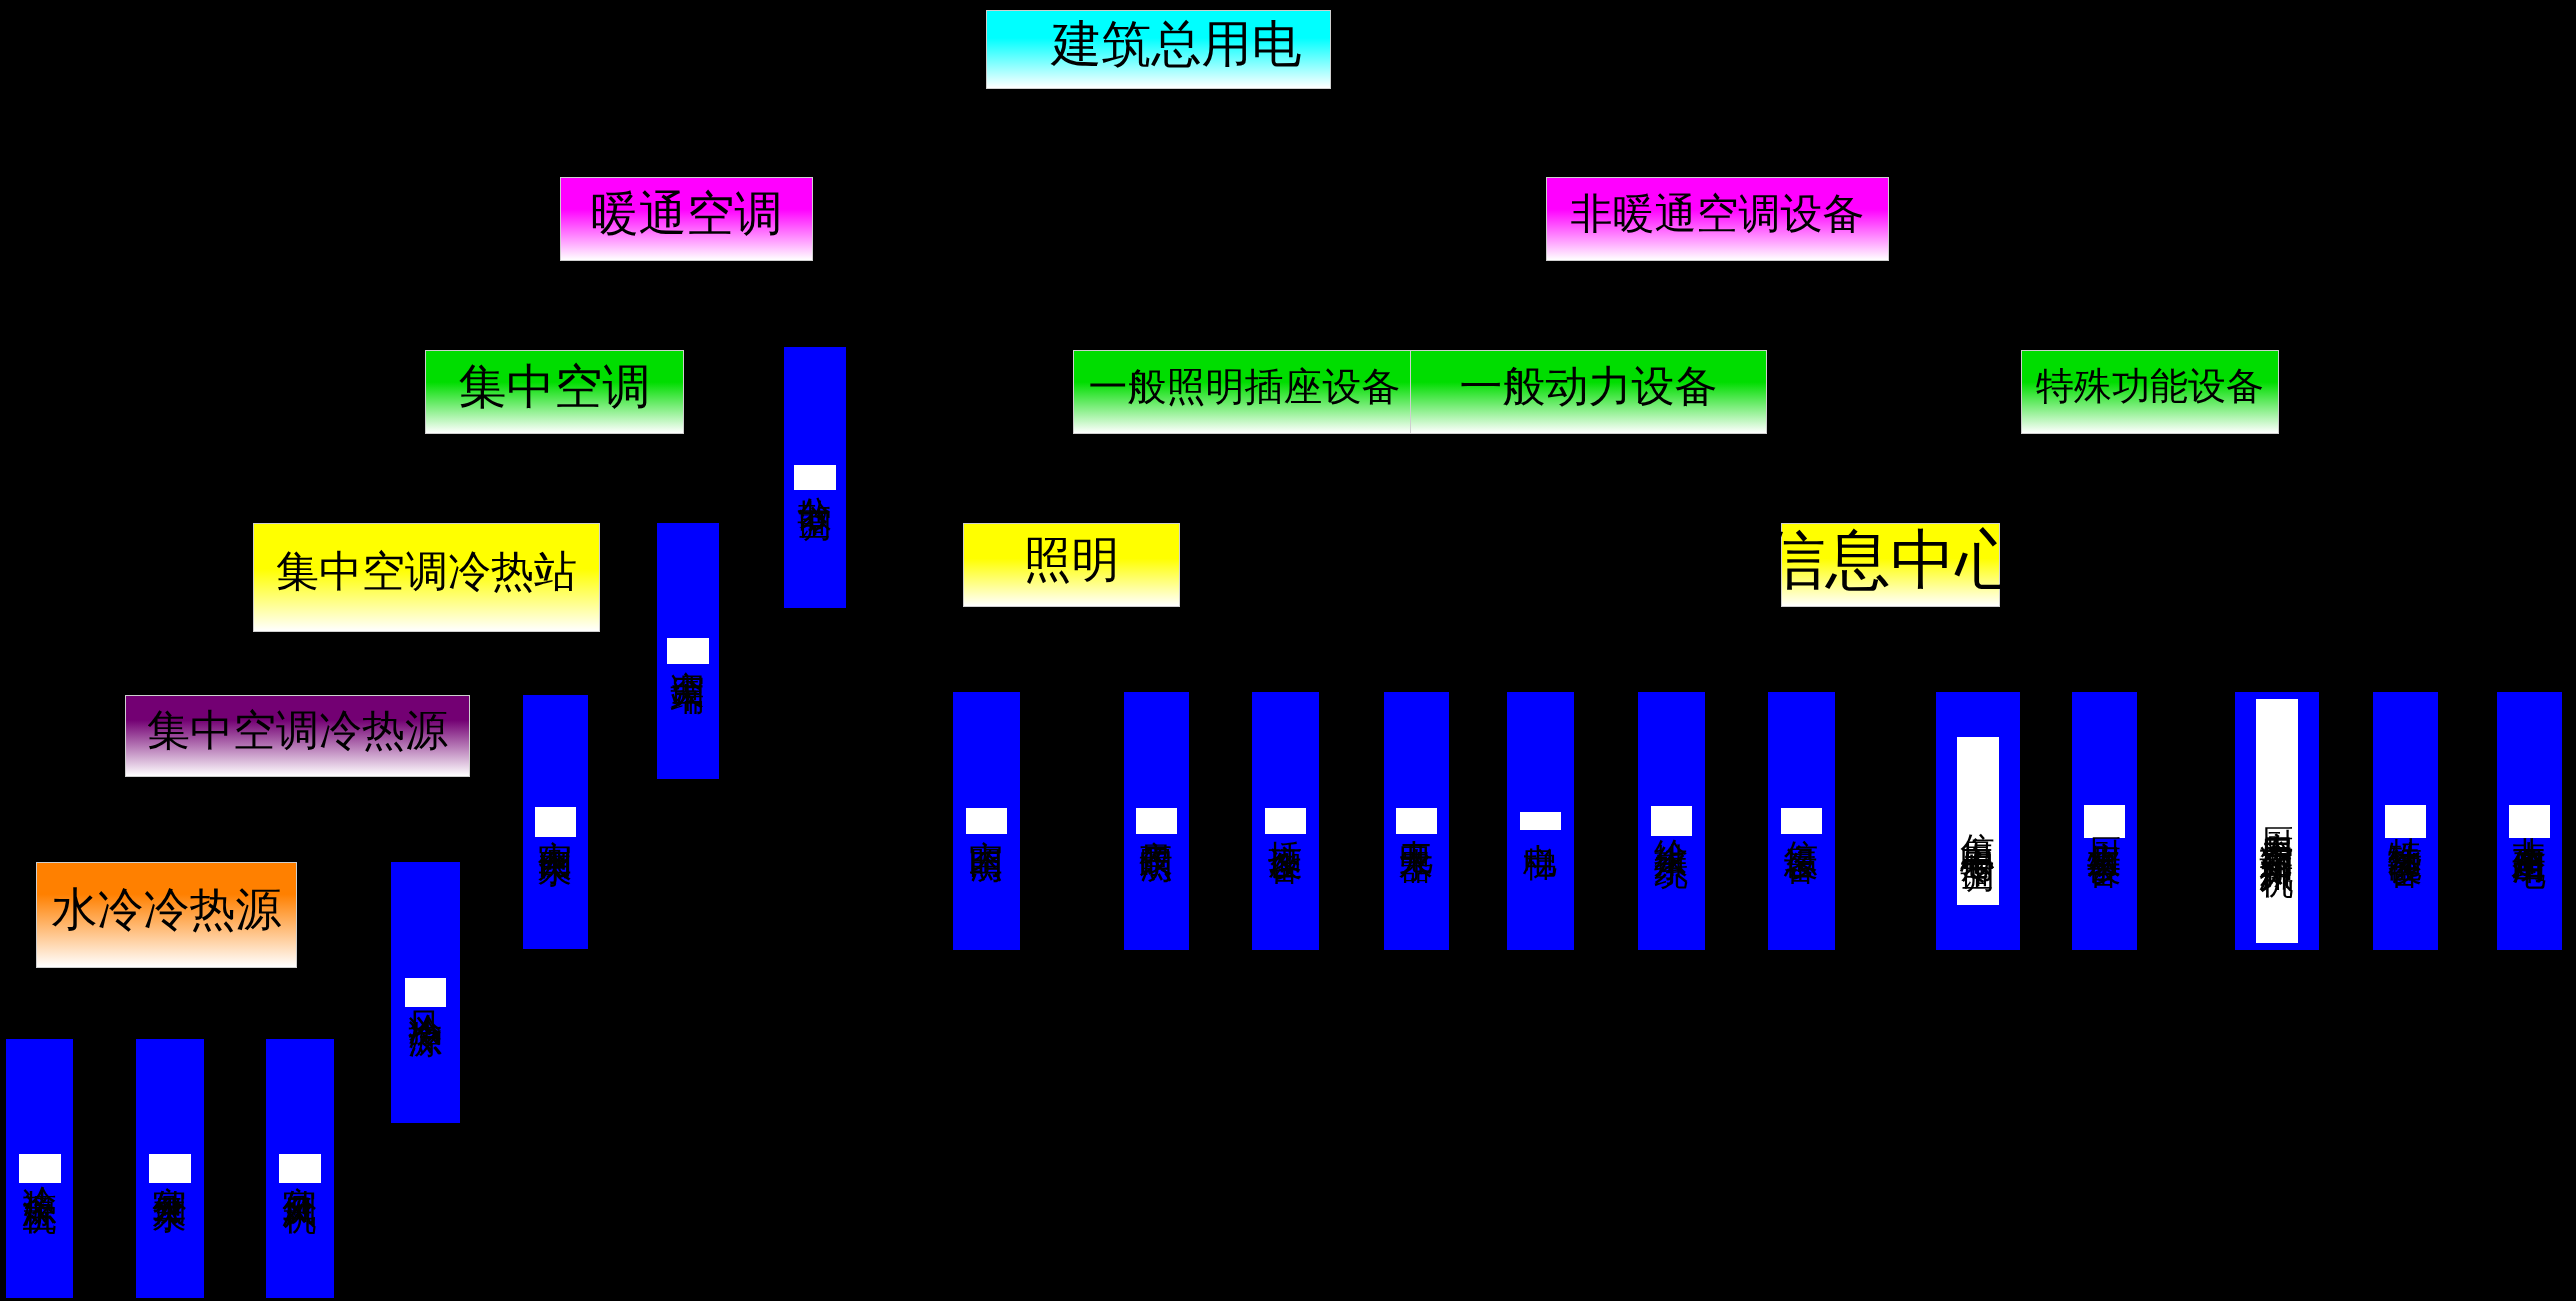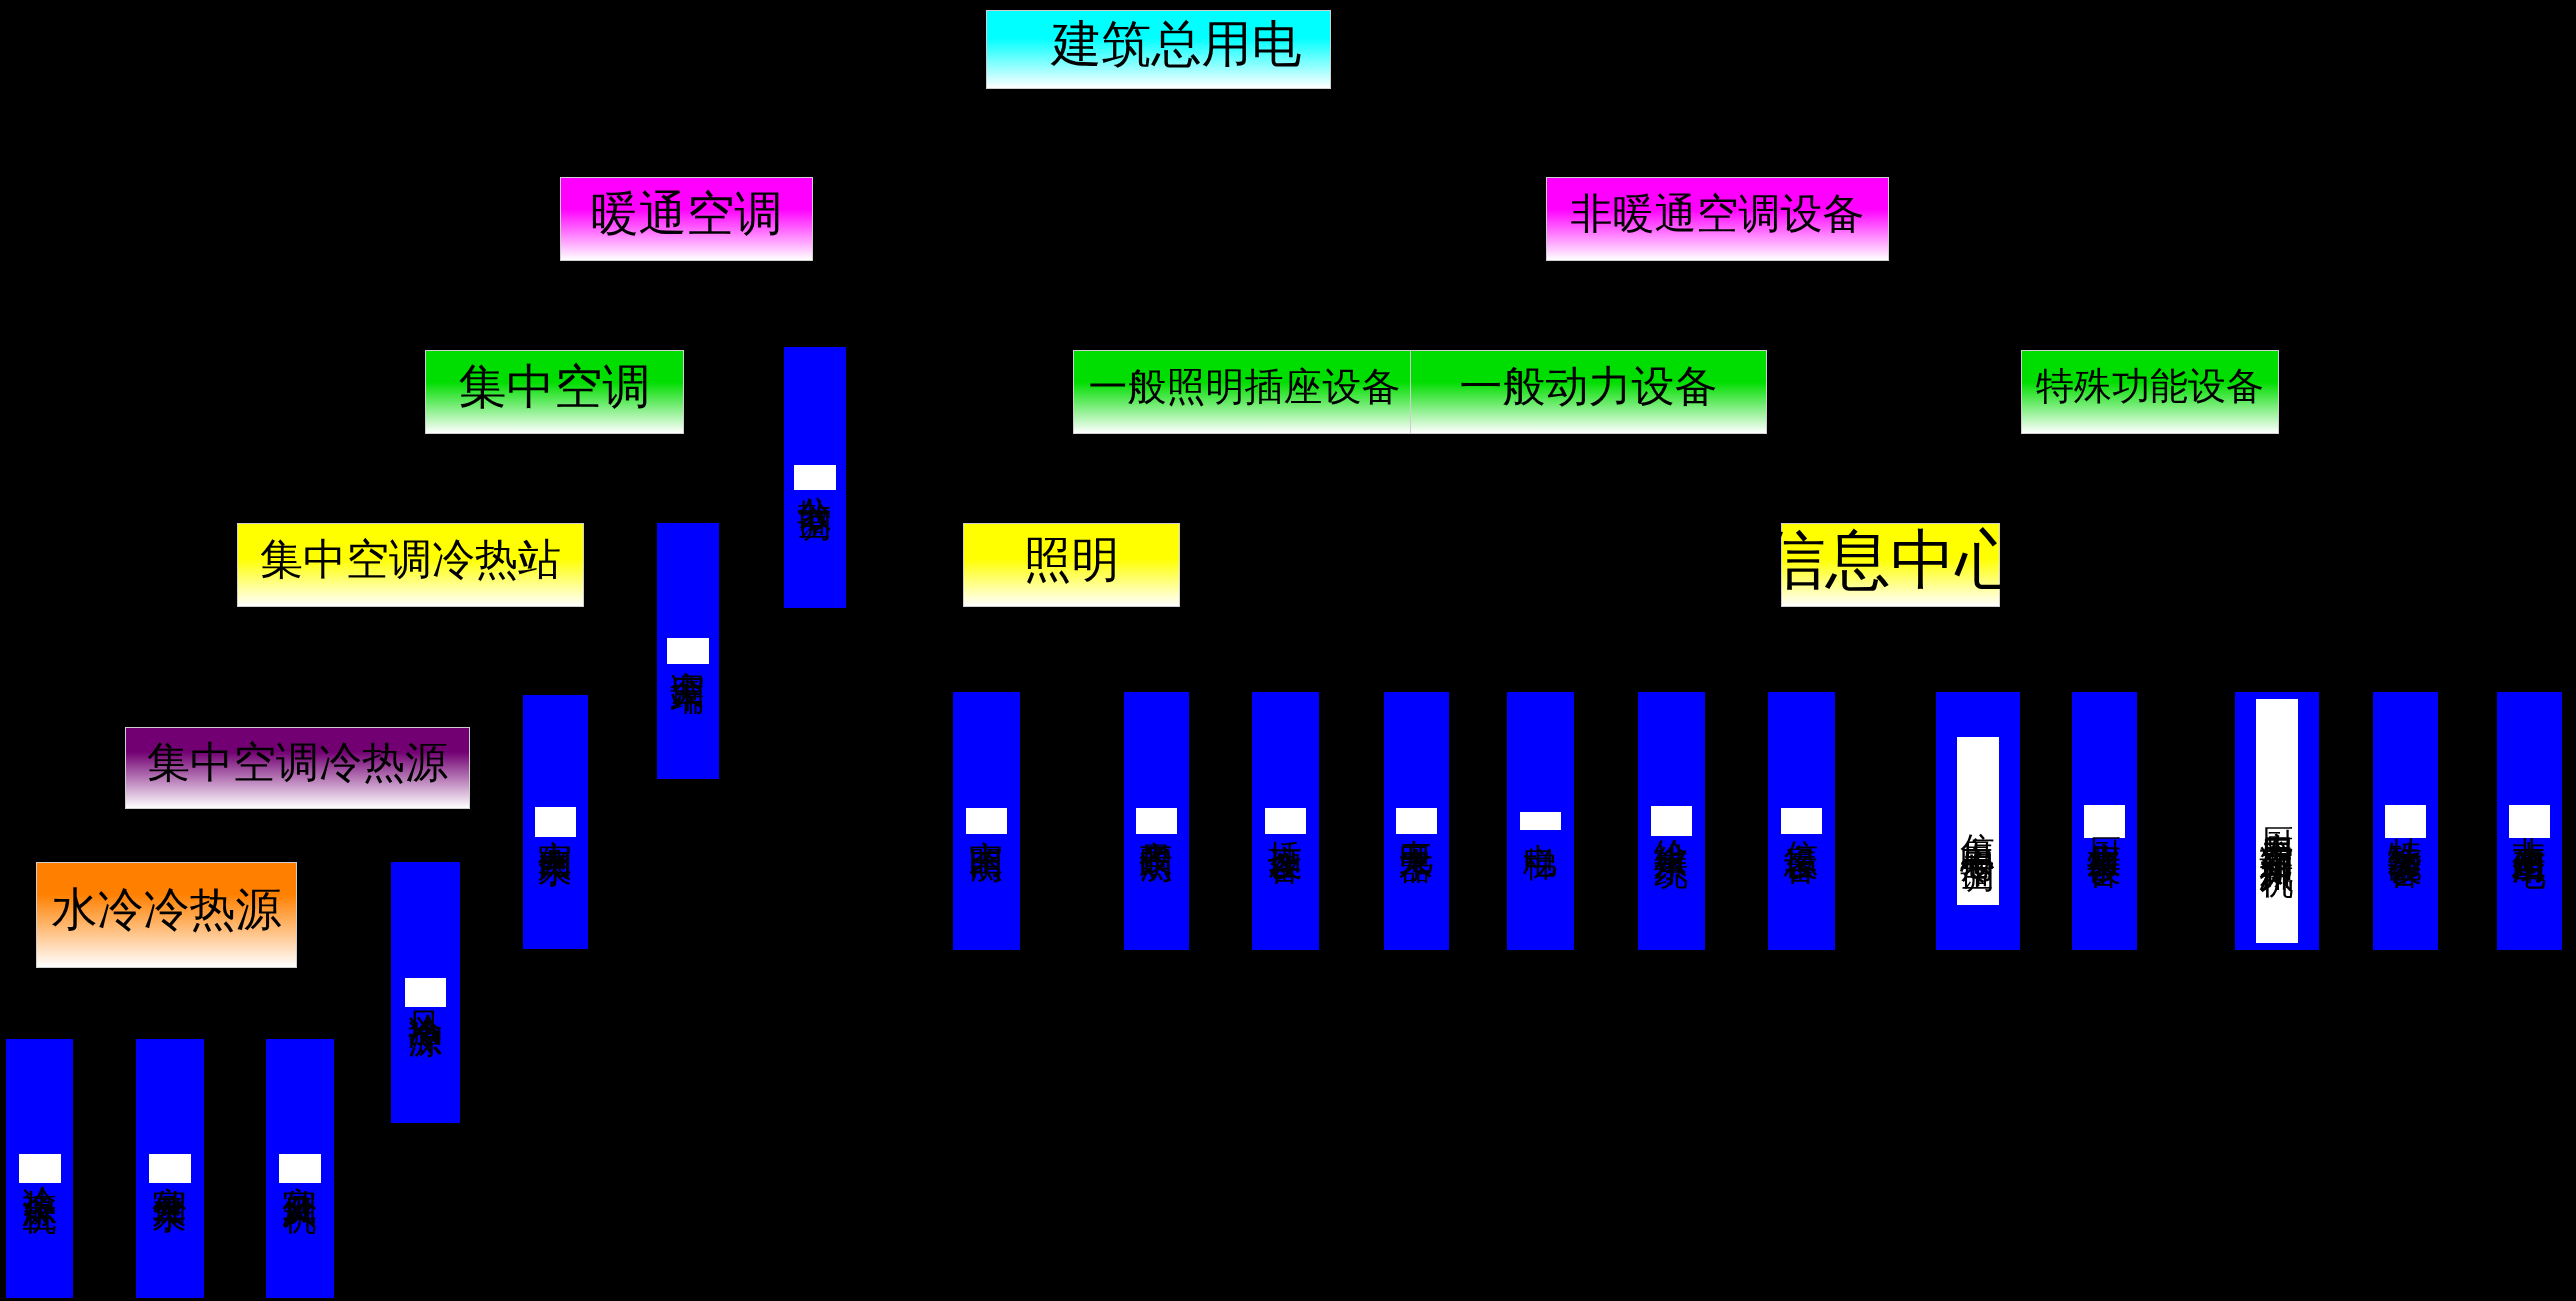--- a/index.html
+++ b/index.html
@@ -20,21 +20,21 @@
     align-items: center;
     justify-content: center;
     padding-bottom: 10.2px;
     color: var(--text, #000);
     white-space: nowrap;
   }
   .hbox.cyan    { background: linear-gradient(to bottom, var(--cyan_top)    0%, var(--cyan_top)    35%, var(--gradient_bottom) 100%); padding-left: 36px; }
   .hbox.magenta { background: linear-gradient(to bottom, var(--magenta_top) 0%, var(--magenta_top) 38%, var(--gradient_bottom) 100%); }
   .hbox.green   { background: linear-gradient(to bottom, var(--green_top)   0%, var(--green_top)   38%, var(--gradient_bottom) 100%); }
   .hbox.yellow  { background: linear-gradient(to bottom, var(--yellow_top)  0%, var(--yellow_top)  42%, var(--gradient_bottom) 100%); }
-  .hbox.purple  { background: linear-gradient(to bottom, var(--purple_top)  0%, var(--purple_top)  30%, var(--gradient_bottom) 100%); margin-top: 32px; }
+  .hbox.purple  { background: linear-gradient(to bottom, var(--purple_top)  0%, var(--purple_top)  30%, var(--gradient_bottom) 100%); }
   .hbox.orange  { background: linear-gradient(to bottom, var(--orange_top)  0%, var(--orange_top)  30%, var(--gradient_bottom) 100%); }
   
   .vbox {
     position: absolute;
     background: var(--blue_bar, #0000ff);
     display: flex;
     align-items: center;
     justify-content: center;
   }
   .vlabel {
@@ -62,21 +62,21 @@
   <div class="hbox magenta" style="left:1546px;top:177px;width:343px;height:84px;font-size:42px">非暖通空调设备</div>
 
   <div class="hbox green" style="left:425px;top:350px;width:259px;height:84px;font-size:48px">集中空调</div>
   <div class="hbox green" style="left:1073px;top:350px;width:343px;height:84px;font-size:39px">一般照明插座设备</div>
   <div class="hbox green" style="left:1410px;top:350px;width:357px;height:84px;font-size:43px">一般动力设备</div>
   <div class="hbox green" style="left:2021px;top:350px;width:258px;height:84px;font-size:38px">特殊功能设备</div>
   <div class="vbox" style="left:784px;top:347px;width:62px;height:261px">
     <span class="vlabel">分散空调</span>
   </div>
 
-  <div class="hbox yellow" style="left:237px;top:523px;width:347px;height:84px;font-size:43px">集中空调冷热站</div>
+  <div class="hbox yellow" style="left:253px;top:523px;width:347px;height:109px;font-size:43px">集中空调冷热站</div>
   <div class="hbox yellow" style="left:963px;top:523px;width:217px;height:84px;font-size:48px">照明</div>
   <div class="hbox yellow" style="left:1781px;top:523px;width:219px;height:84px;font-size:65px">信息中心</div>
   <div class="vbox" style="left:657px;top:523px;width:62px;height:256px">
     <span class="vlabel">空调末端</span>
   </div>
 
   <div class="hbox purple" style="left:125px;top:695px;width:345px;height:82px;font-size:43px">集中空调冷热源</div>
   <div class="vbox" style="left:523px;top:695px;width:65px;height:254px">
     <span class="vlabel">室内侧水泵</span>
   </div>

